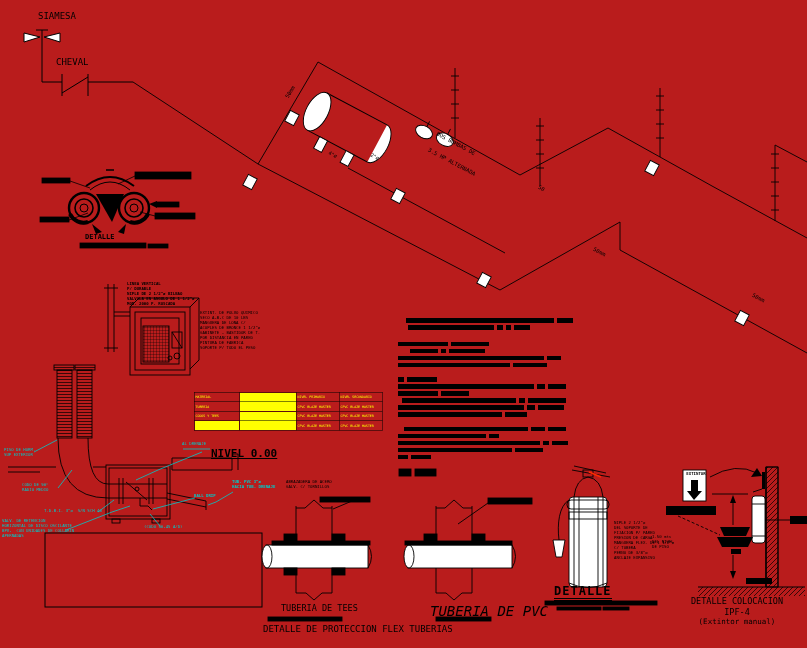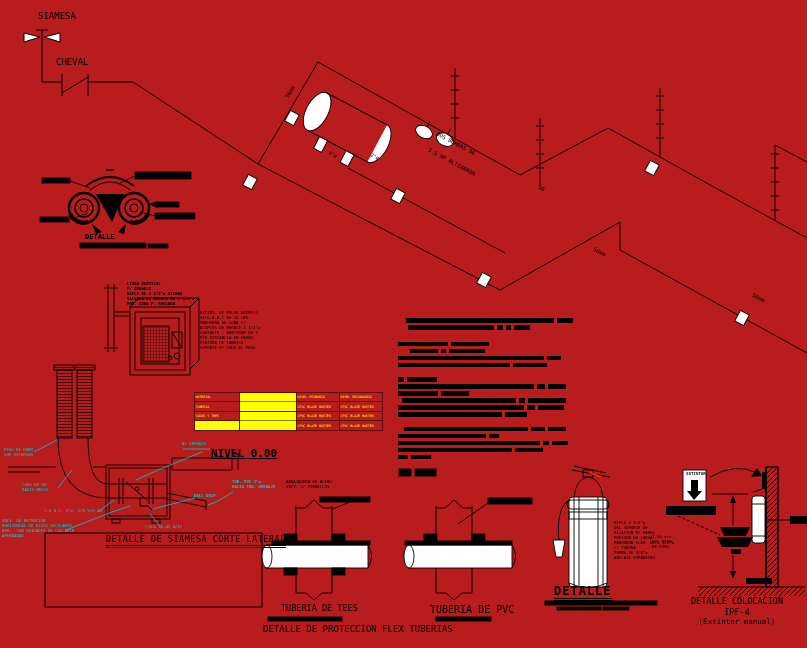--- a/index.html
+++ b/index.html
@@ -464,25 +464,24 @@
 
 <div class="lbl u" style="left:211px;top:448px;font-size:11px;font-weight:bold;">NIVEL 0.00</div>
 <div class="lbl micro c" style="left:4px;top:447px;width:120px;"><div>PISO DE HORM.</div><div>SUP EXTERIOR</div></div>
 <div class="lbl micro c" style="left:22px;top:482px;width:120px;"><div>CODO DE 90°</div><div>RADIO MEDIO</div></div>
 <div class="lbl micro c" style="left:44px;top:508px;width:160px;"><div>T.D.B.I. 3"ø  S/N SCH 40</div></div>
 <div class="lbl micro c" style="left:2px;top:518px;width:170px;"><div>VALV. DE RETENCION</div><div>HORIZONTAL DE DISCO OSCILANTE</div><div>BPV-  CON UNIDADES DE COLLARIN</div><div>APERNADAS</div></div>
 <div class="lbl micro c" style="left:182px;top:441px;width:80px;"><div>AL DRENAJE</div></div>
 <div class="lbl micro c" style="left:232px;top:479px;width:110px;font-weight:bold;"><div>TUB. PVC 3"ø</div><div>HACIA TUB. DRENAJE</div></div>
 <div class="lbl micro c" style="left:194px;top:493px;width:70px;font-weight:bold;"><div>BALL DRIP</div></div>
 <div class="lbl micro c" style="left:144px;top:524px;width:90px;"><div>(CODO 90-45 A/D)</div></div>
-<div class="lbl title2" style="left:106px;top:535px;font-size:8.5px;letter-spacing:0.5px;padding-bottom:1px;">DETALLE DE SIAMESA CORTE LATERAL</div>
 
 <div class="lbl micro" style="left:286px;top:479px;width:120px;"><div>ABRAZADERA DE ACERO</div><div>GALV. C/ TORNILLOS</div></div>
 <div class="lbl" style="left:281px;top:604px;font-size:8.5px;">TUBERIA DE TEES</div>
-<div class="lbl" style="left:430px;top:604px;font-size:10px;">TUBERIA DE PVC</div>
+<div class="lbl" style="left:430px;top:604px;font-size:14px;font-style:italic;">TUBERIA DE PVC</div>
 
 <div class="lbl micro" style="left:614px;top:520px;width:130px;"><div>NIPLE 2 1/2"ø</div><div>DEL SOPORTE DE</div><div>FIJACION P/ PARED</div><div>PRESION DE CARGA</div><div>MANGUERA FLEX. DE 1 1/2"ø</div><div>C/ TOBERA</div><div>PERNO DE 3/8"ø</div><div>ANCLAJE EXPANSIVO</div></div>
 <div class="lbl title2" style="left:554px;top:585px;font-size:12px;font-weight:bold;letter-spacing:1px;">DETALLE</div>
 
 <div class="lbl micro" style="left:685px;top:471px;width:44px;text-align:center;font-weight:bold;"><div>EXTINTOR</div></div>
 <div class="lbl micro" style="left:652px;top:534px;width:70px;"><div>1.50 mts</div><div>DEL NIVEL</div><div>DE PISO</div></div>
 <div class="lbl" style="left:663px;top:597px;width:148px;text-align:center;font-size:8.5px;">DETALLE COLOCACION</div>
 <div class="lbl" style="left:663px;top:608px;width:148px;text-align:center;font-size:8.5px;">IPF-4</div>
 <div class="lbl" style="left:663px;top:618px;width:148px;text-align:center;font-size:7.5px;">(Extintor manual)</div>
 

